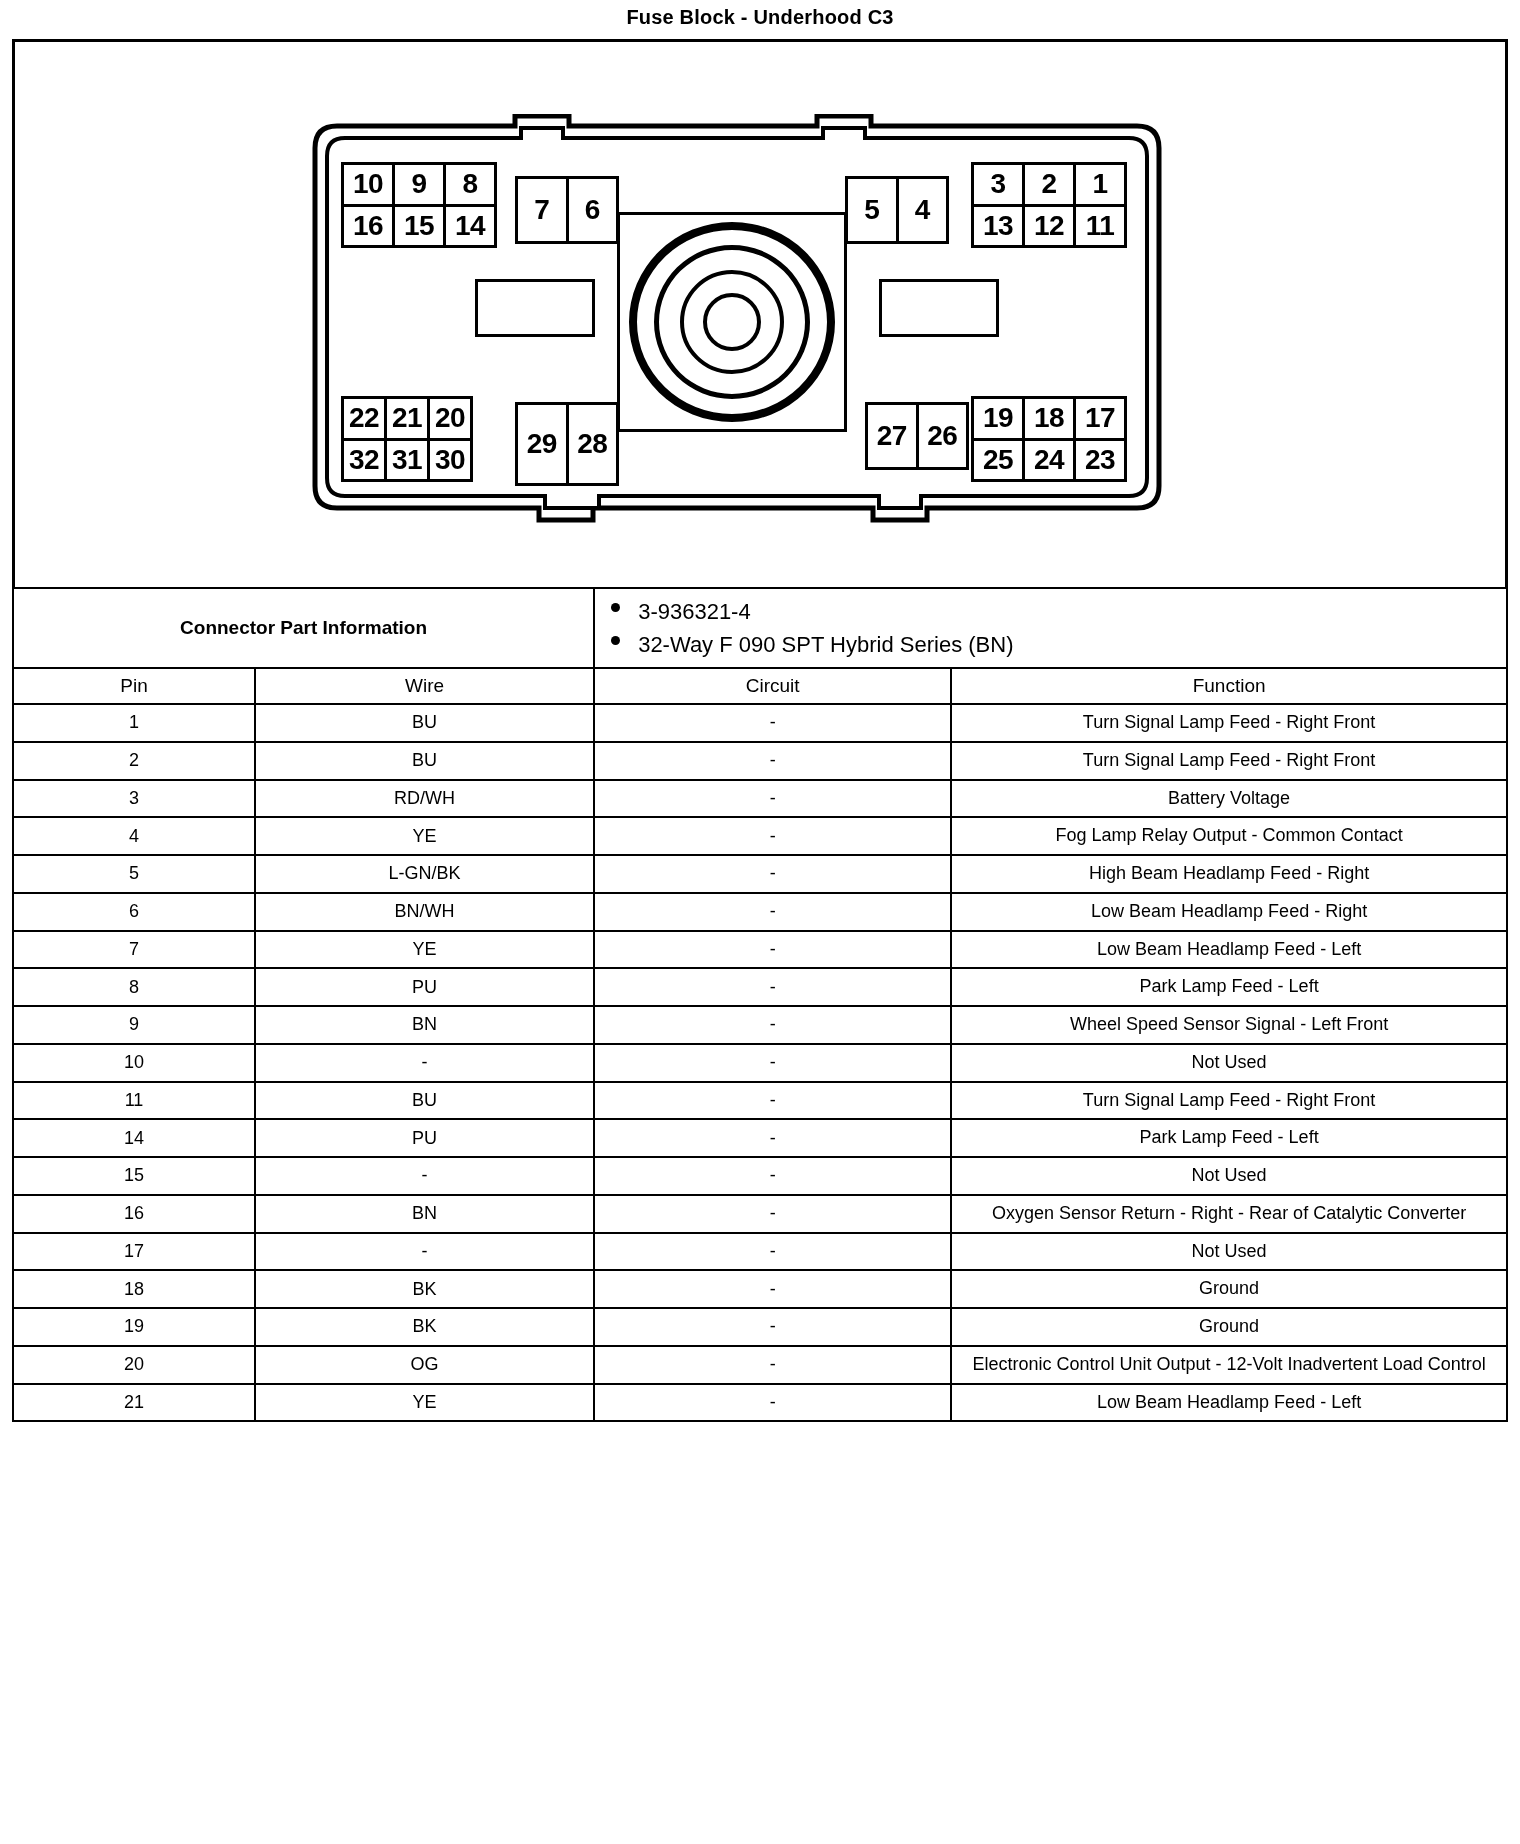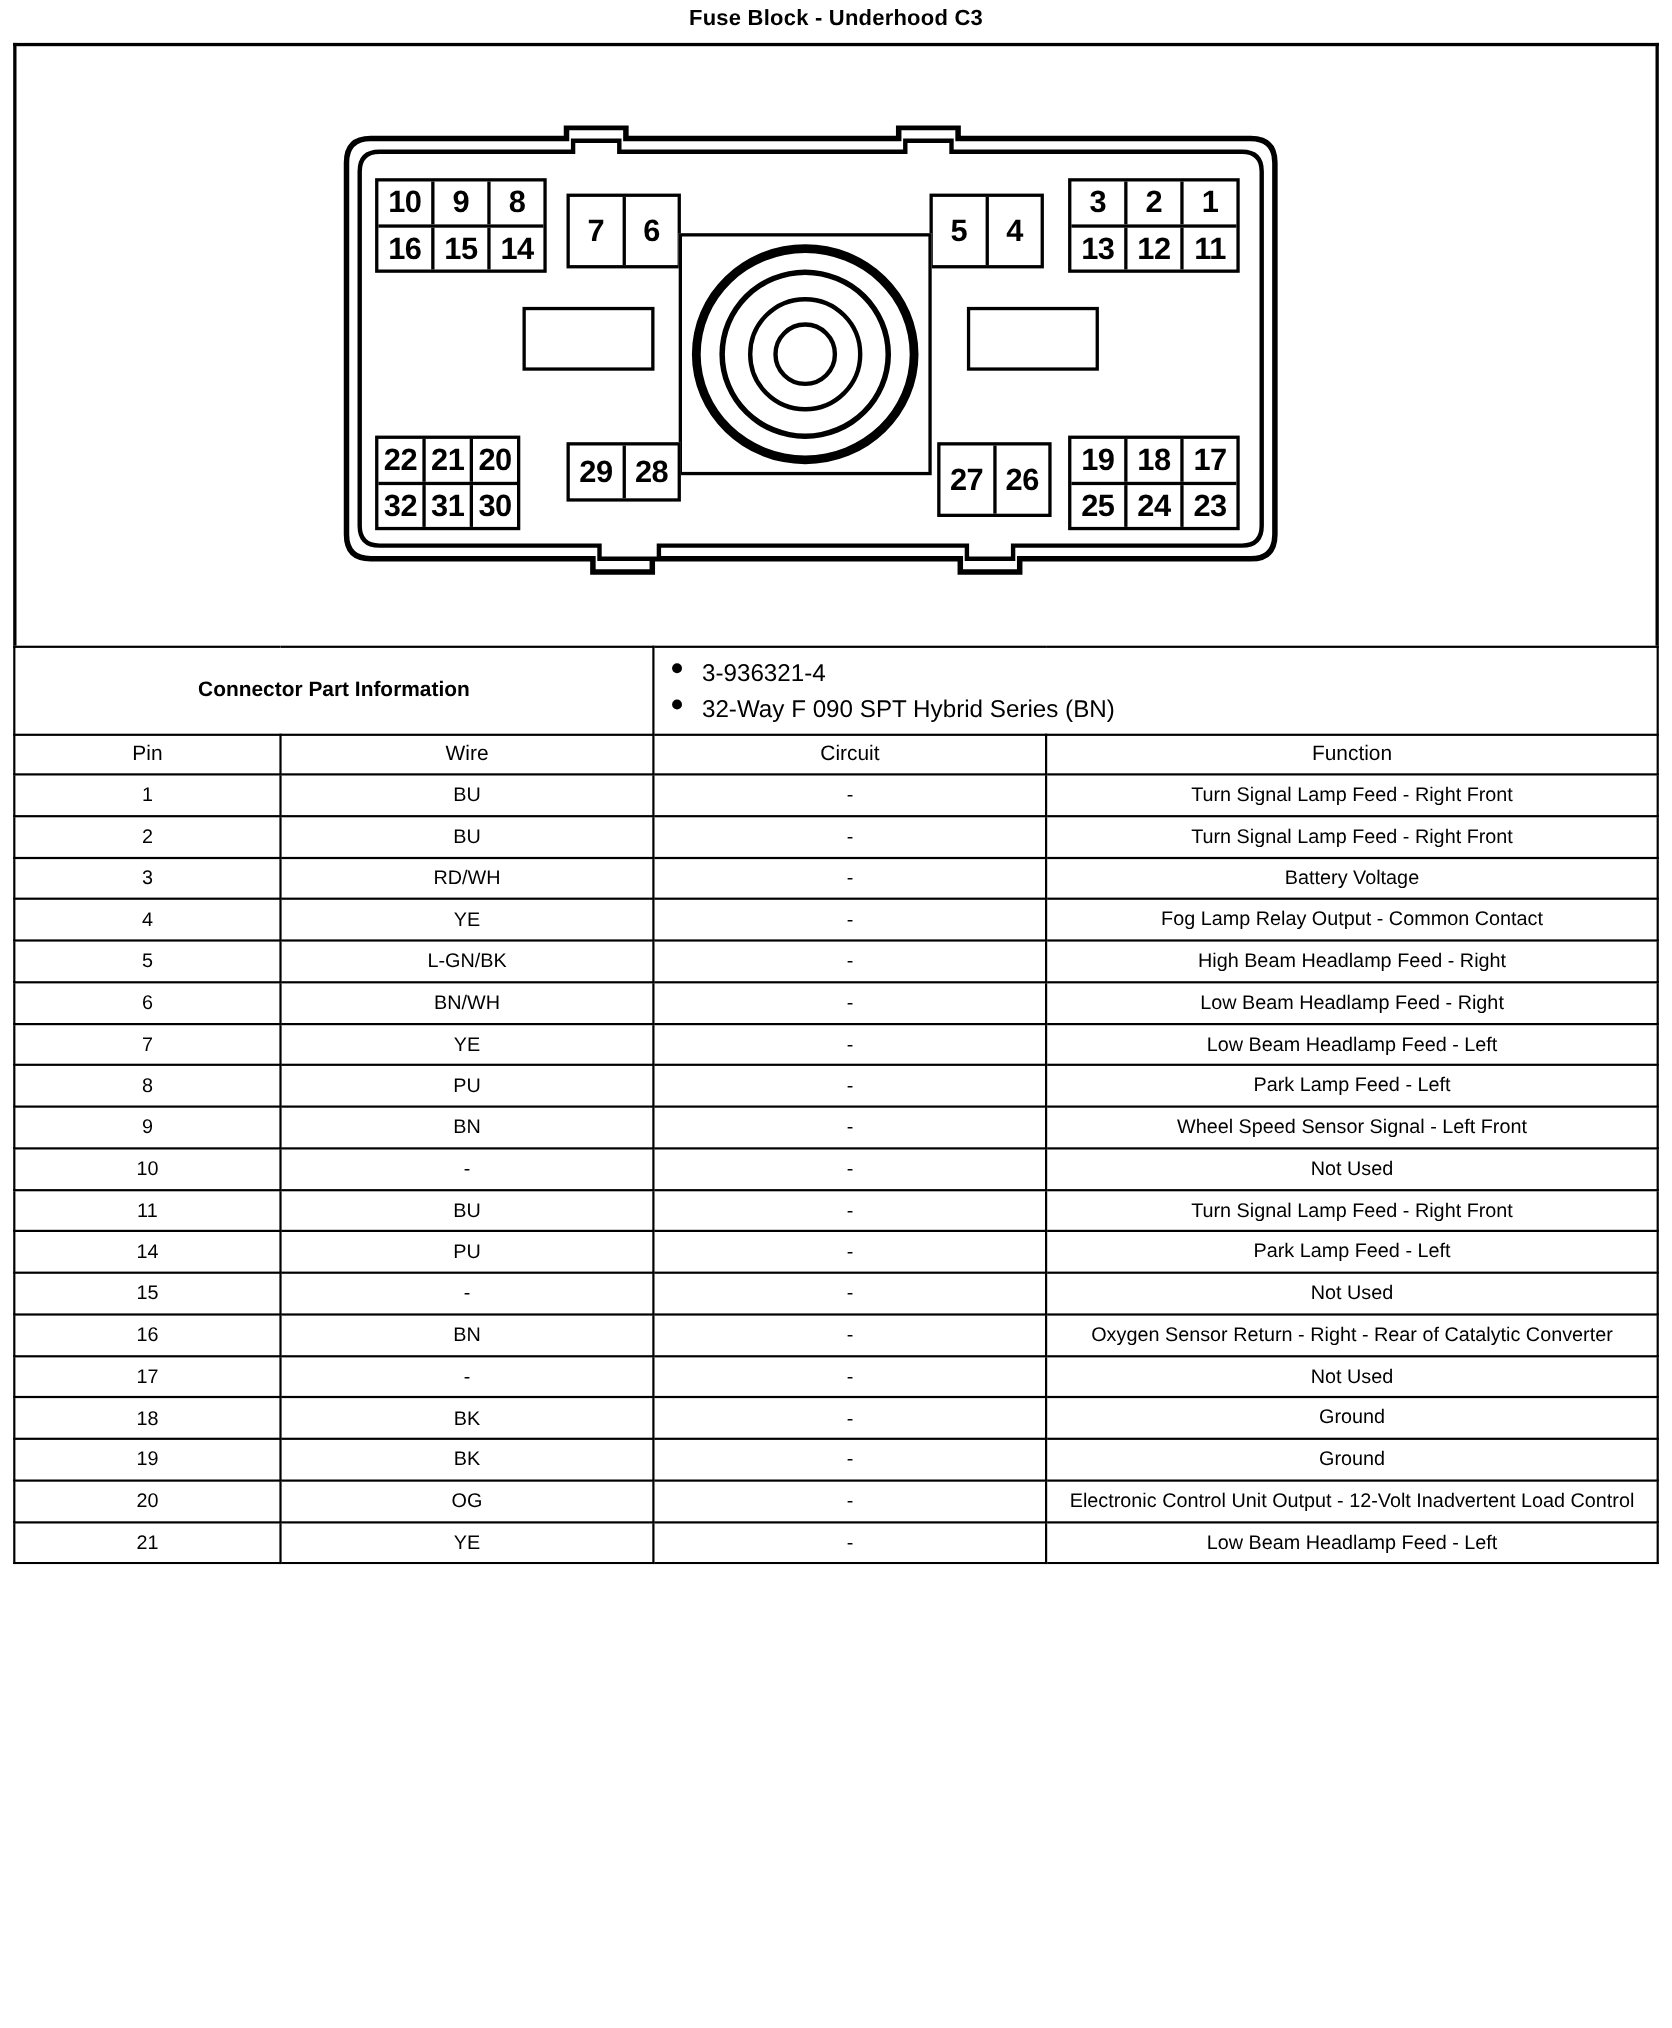--- a/index.html
+++ b/index.html
@@ -243,28 +243,28 @@
             <div class="pin-cell">21</div>
             <div class="pin-cell">20</div>
           </div>
           <div class="pin-row">
             <div class="pin-cell">32</div>
             <div class="pin-cell">31</div>
             <div class="pin-cell">30</div>
           </div>
         </div>
 
-        <div class="pin-box" style="left:208px; top:288px; width:104px; height:54px;">
+        <div class="pin-box" style="left:208px; top:288px; width:104px; height:84px;">
           <div class="pin-row">
             <div class="pin-cell">29</div>
             <div class="pin-cell">28</div>
           </div>
         </div>
 
-        <div class="pin-box" style="left:545px; top:288px; width:104px; height:68px;">
+        <div class="pin-box" style="left:558px; top:288px; width:104px; height:68px;">
           <div class="pin-row">
             <div class="pin-cell">27</div>
             <div class="pin-cell">26</div>
           </div>
         </div>
 
         <div class="pin-box" style="left:664px; top:282px; width:156px; height:86px;">
           <div class="pin-row">
             <div class="pin-cell">19</div>
             <div class="pin-cell">18</div>

